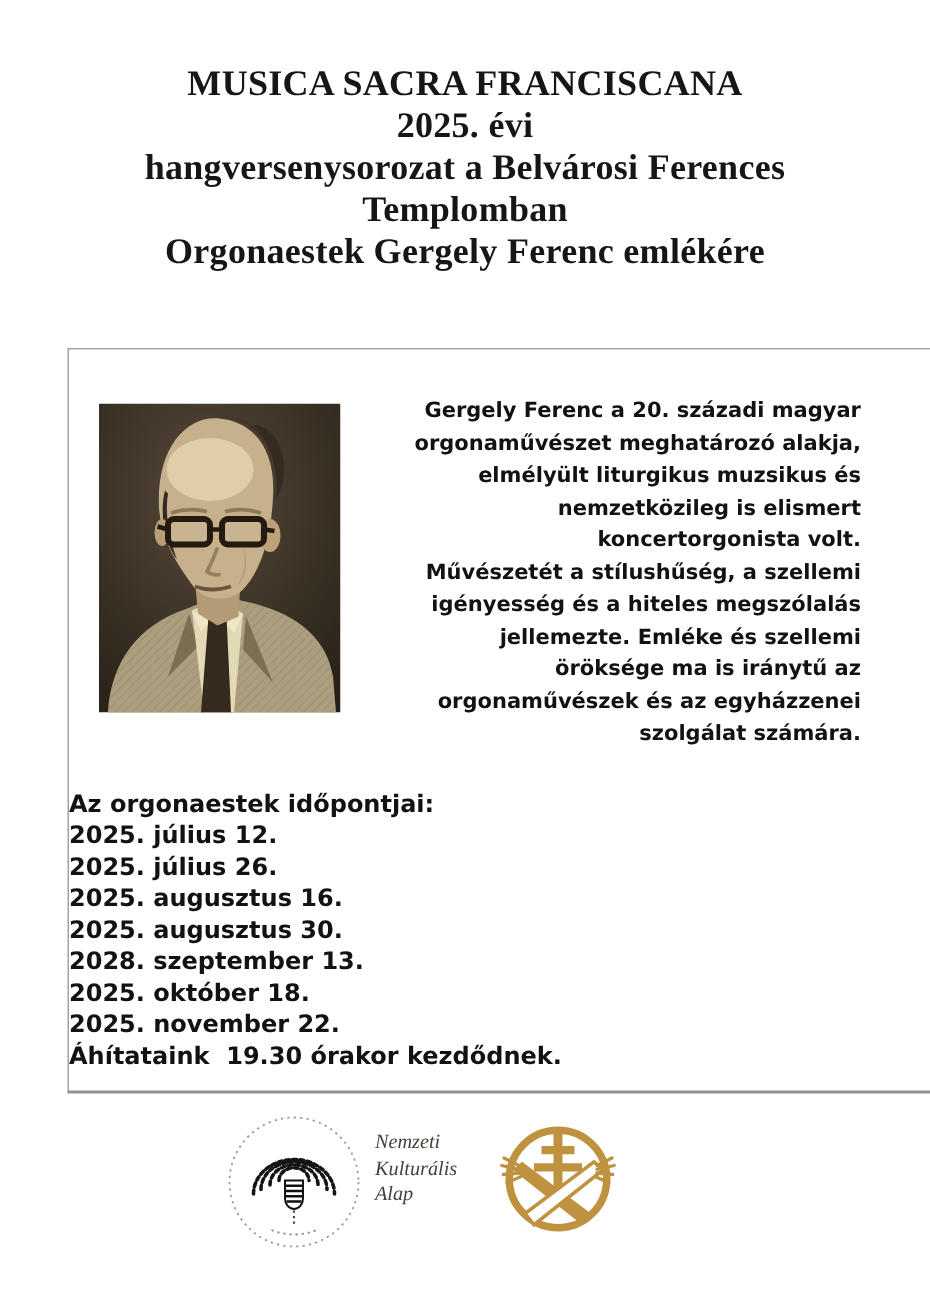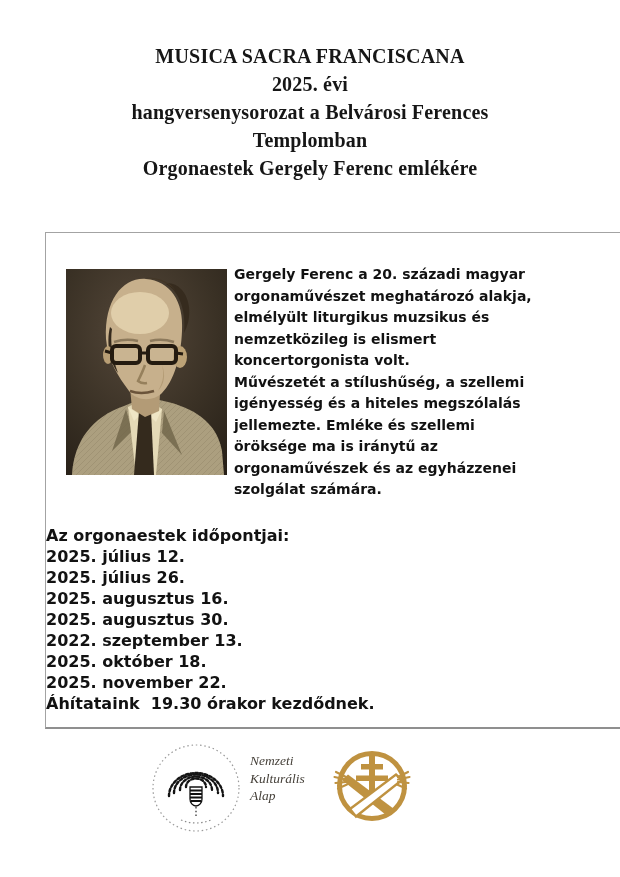--- a/index.html
+++ b/index.html
@@ -3,34 +3,34 @@
 <meta charset="utf-8">
 <style>
   html,body{margin:0;padding:0;background:#ffffff;}
   .poster{
     position:relative;width:620px;height:877px;background:#ffffff;
     overflow:hidden;font-family:"Liberation Serif",serif;color:#151515;
   }
   
   .title-block{
     position:absolute;top:42px;left:0;right:0;
-    text-align:center;font-weight:bold;font-size:20px;line-height:28px;
+    text-align:center;font-weight:bold;font-size:24px;line-height:28px;
     letter-spacing:.2px;color:#161616;
   }
   
   .frame-box{
     position:absolute;left:45px;top:232px;width:585px;height:494px;
     border-top:1px solid #a3a3a3;border-left:1px solid #a3a3a3;
     border-bottom:2px solid #8f8f8f;background:#ffffff;
   }
   .photo{position:absolute;left:20px;top:36px;width:161px;height:206px;display:block;}
   .bio-text{
     position:absolute;left:188px;right:57px;top:31px;
     font-family:"DejaVu Sans","Liberation Sans",sans-serif;font-weight:bold;
-    font-size:14px;line-height:21.5px;color:#121212;
+    font-size:14px;line-height:21.5px;text-align:right;color:#121212;
     white-space:pre-line;
   }
   .schedule{
     position:absolute;left:0;top:292px;width:545px;
     font-family:"DejaVu Sans","Liberation Sans",sans-serif;font-weight:bold;
     font-size:16px;line-height:21px;color:#121212;
   }
   .schedule .note{white-space:pre-wrap;}
   
   .nka-logo{position:absolute;left:150px;top:742px;width:92px;height:92px;}
@@ -121,21 +121,21 @@
 öröksége ma is iránytű az
 orgonaművészek és az egyházzenei
 szolgálat számára.</div>
 
     <div class="schedule">
       <div>Az orgonaestek időpontjai:</div>
       <div>2025. július 12.</div>
       <div>2025. július 26.</div>
       <div>2025. augusztus 16.</div>
       <div>2025. augusztus 30.</div>
-      <div>2022. szeptember 13.</div>
+      <div>2028. szeptember 13.</div>
       <div>2025. október 18.</div>
       <div>2025. november 22.</div>
       <div class="note">Áhítataink  19.30 órakor kezdődnek.</div>
     </div>
   </div>
 
   <svg class="nka-logo" viewBox="0 0 92 92" xmlns="http://www.w3.org/2000/svg">
 
     <circle cx="46" cy="46" r="43" fill="none" stroke="#9a9a9a" stroke-width="1.2" stroke-dasharray="1.5 2.8"></circle>
 

